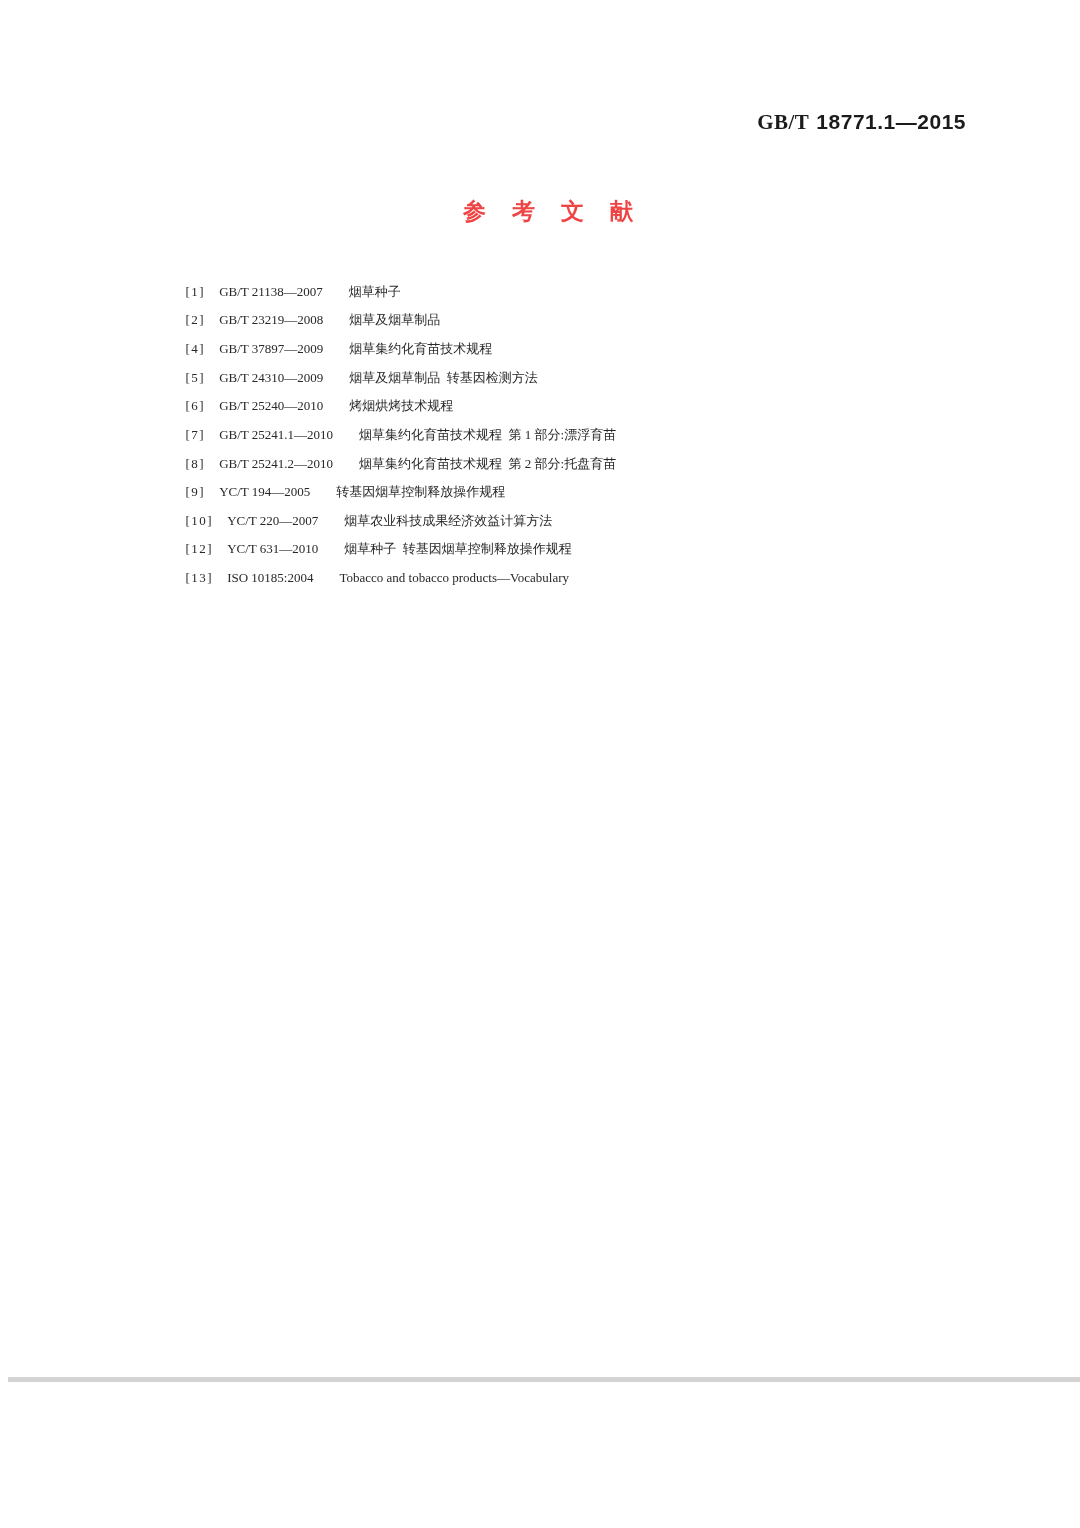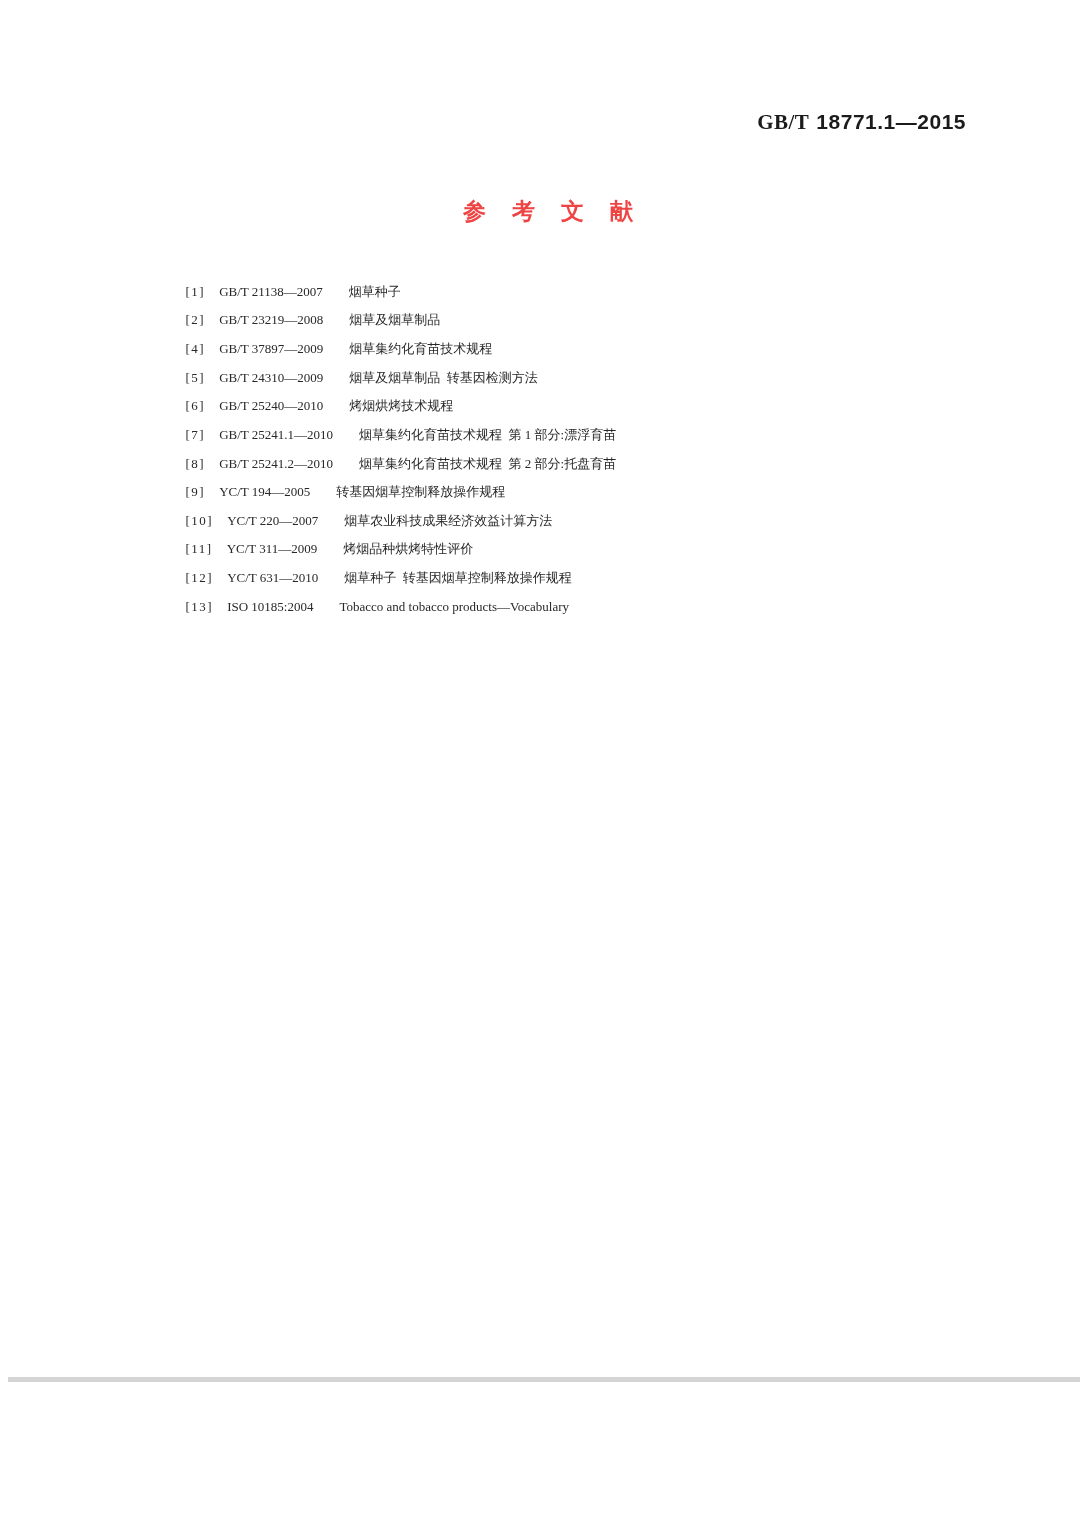--- a/index.html
+++ b/index.html
@@ -123,23 +123,20 @@
     <div class="ref-row">
       <span class="ref-label">[8]</span><span class="ref-code">GB/T 25241.2—2010</span><span class="ref-title">烟草集约化育苗技术规程  第 2 部分:托盘育苗</span>
     </div>
     <div class="ref-row">
       <span class="ref-label">[9]</span><span class="ref-code">YC/T 194—2005</span><span class="ref-title">转基因烟草控制释放操作规程</span>
     </div>
     <div class="ref-row">
       <span class="ref-label">[10]</span><span class="ref-code">YC/T 220—2007</span><span class="ref-title">烟草农业科技成果经济效益计算方法</span>
     </div>
     <div class="ref-row">
-      <span class="ref-label">[11]</span><span class="ref-code">YC/T 311—2009</span><span class="ref-title">烤烟品种烘烤特性评价</span>
-    </div>
-    <div class="ref-row">
       <span class="ref-label">[12]</span><span class="ref-code">YC/T 631—2010</span><span class="ref-title">烟草种子  转基因烟草控制释放操作规程</span>
     </div>
     <div class="ref-row">
       <span class="ref-label">[13]</span><span class="ref-code">ISO 10185:2004</span><span class="ref-title">Tobacco and tobacco products—Vocabulary</span>
     </div>
   </div>
 
   <div class="page-number">17</div>
 
   <div class="scan-edge"></div>

